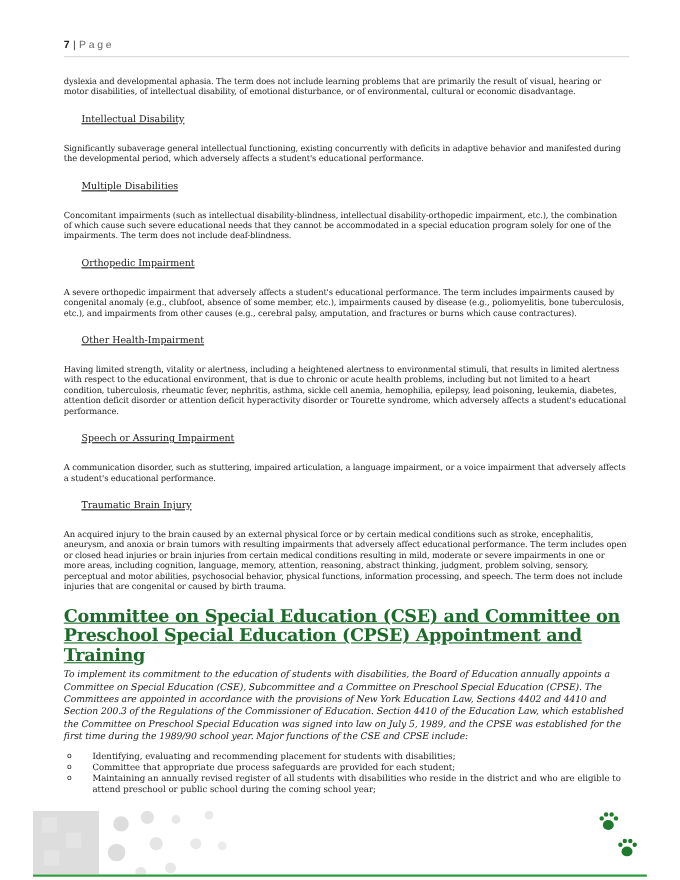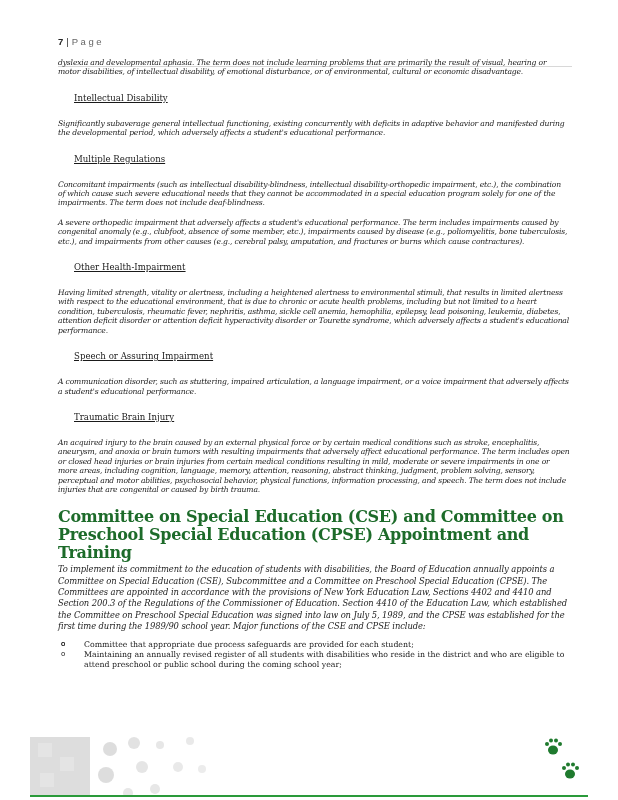--- a/index.html
+++ b/index.html
@@ -3,31 +3,31 @@
 <meta charset="utf-8">
 <style>
   html, body { margin: 0; padding: 0; }
   body {
     width: 618px; height: 800px; background: #ffffff; position: relative; overflow: hidden;
     font-family: "DejaVu Serif", "Liberation Serif", serif; color: #1a1a1a;
   }
   .page-header {
     position: absolute; left: 58px; top: 36px; width: 514px;
     font-family: "Liberation Sans", sans-serif; font-size: 9.5px; color: #333;
-    border-bottom: 1px solid #d8d8d8; padding-bottom: 19px;
+    border-bottom: 1px solid #d8d8d8; padding-bottom: 4px;
   }
   .page-header .num { font-weight: bold; color: #222; }
   .page-header .sep { margin: 0 3px; }
   .page-header .word { letter-spacing: 2.5px; color: #666; }
   .content { position: absolute; left: 58px; top: 58px; width: 512px; }
-  .para { font-size: 7.6px; line-height: 9.4px; margin: 0 0 10px 0; letter-spacing: -0.15px; font-style: italic; }
+  .para { font-size: 7.6px; line-height: 9.4px; margin: 11px 0 10px 0; letter-spacing: -0.15px; }
   .term { font-size: 8.6px; line-height: 10px; text-decoration: underline; margin: 16px; }
   .section-title {
     color: #1d6b2a; font-size: 16px; line-height: 18px; margin: 14px 0 2px 0;
-    font-family: "DejaVu Serif", serif; letter-spacing: -0.3px;
+    font-family: "DejaVu Serif", serif; letter-spacing: -0.3px; text-decoration: underline;
   }
   .intro { font-size: 8.4px; line-height: 11.3px; margin: 0 0 8px 0; color: #222; letter-spacing: -0.1px; font-style: italic; }
   ul.funcs { list-style: none; padding: 0; margin: 0; }
   ul.funcs li { position: relative; padding-left: 26px; font-size: 7.8px; line-height: 9.6px; margin-bottom: 0.5px; }
   ul.funcs li .bullet { position: absolute; left: 3px; top: 0; font-family: "DejaVu Sans", sans-serif; font-size: 7px; }
   .footer-deco { position: absolute; left: 30px; top: 737px; width: 200px; height: 58px; }
   .footer-line { position: absolute; left: 30px; top: 795px; width: 558px; height: 2px; background: #2a9a3a; }
   .paws { position: absolute; left: 543px; top: 736px; width: 40px; height: 50px; }
 </style>
 </head>
@@ -38,44 +38,45 @@
 </div>
 
 <div class="content">
   <p class="para">dyslexia and developmental aphasia. The term does not include learning problems that are primarily the result of visual, hearing or motor disabilities, of intellectual disability, of emotional disturbance, or of environmental, cultural or economic disadvantage.</p>
 
   <div>
     <p class="term">Intellectual Disability</p>
     <p class="para">Significantly subaverage general intellectual functioning, existing concurrently with deficits in adaptive behavior and manifested during the developmental period, which adversely affects a student's educational performance.</p>
   </div>
   <div>
-    <p class="term">Multiple Regulations</p>
+    <p class="term">Multiple Disabilities</p>
     <p class="para">Concomitant impairments (such as intellectual disability-blindness, intellectual disability-orthopedic impairment, etc.), the combination of which cause such severe educational needs that they cannot be accommodated in a special education program solely for one of the impairments. The term does not include deaf-blindness.</p>
   </div>
   <div>
+    <p class="term">Orthopedic Impairment</p>
     <p class="para">A severe orthopedic impairment that adversely affects a student's educational performance. The term includes impairments caused by congenital anomaly (e.g., clubfoot, absence of some member, etc.), impairments caused by disease (e.g., poliomyelitis, bone tuberculosis, etc.), and impairments from other causes (e.g., cerebral palsy, amputation, and fractures or burns which cause contractures).</p>
   </div>
   <div>
     <p class="term">Other Health-Impairment</p>
     <p class="para">Having limited strength, vitality or alertness, including a heightened alertness to environmental stimuli, that results in limited alertness with respect to the educational environment, that is due to chronic or acute health problems, including but not limited to a heart condition, tuberculosis, rheumatic fever, nephritis, asthma, sickle cell anemia, hemophilia, epilepsy, lead poisoning, leukemia, diabetes, attention deficit disorder or attention deficit hyperactivity disorder or Tourette syndrome, which adversely affects a student's educational performance.</p>
   </div>
   <div>
     <p class="term">Speech or Assuring Impairment</p>
     <p class="para">A communication disorder, such as stuttering, impaired articulation, a language impairment, or a voice impairment that adversely affects a student's educational performance.</p>
   </div>
   <div>
     <p class="term">Traumatic Brain Injury</p>
     <p class="para">An acquired injury to the brain caused by an external physical force or by certain medical conditions such as stroke, encephalitis, aneurysm, and anoxia or brain tumors with resulting impairments that adversely affect educational performance. The term includes open or closed head injuries or brain injuries from certain medical conditions resulting in mild, moderate or severe impairments in one or more areas, including cognition, language, memory, attention, reasoning, abstract thinking, judgment, problem solving, sensory, perceptual and motor abilities, psychosocial behavior, physical functions, information processing, and speech. The term does not include injuries that are congenital or caused by birth trauma.</p>
   </div>
 
   <h2 class="section-title">Committee on Special Education (CSE) and Committee on Preschool Special Education (CPSE) Appointment and Training</h2>
   <p class="intro">To implement its commitment to the education of students with disabilities, the Board of Education annually appoints a Committee on Special Education (CSE), Subcommittee and a Committee on Preschool Special Education (CPSE). The Committees are appointed in accordance with the provisions of New York Education Law, Sections 4402 and 4410 and Section 200.3 of the Regulations of the Commissioner of Education. Section 4410 of the Education Law, which established the Committee on Preschool Special Education was signed into law on July 5, 1989, and the CPSE was established for the first time during the 1989/90 school year. Major functions of the CSE and CPSE include:</p>
 
   <ul class="funcs">
-    <li><span class="bullet">o</span></li>
+    <li><span class="bullet">o</span><span>Identifying, evaluating and recommending placement for students with disabilities;</span></li>
     <li><span class="bullet">o</span><span>Committee that appropriate due process safeguards are provided for each student;</span></li>
     <li><span class="bullet">o</span><span>Maintaining an annually revised register of all students with disabilities who reside in the district and who are eligible to attend preschool or public school during the coming school year;</span></li>
   </ul>
 </div>
 
 <svg class="footer-deco" viewBox="0 0 200 58">
   <g fill="#cfcfcf">
     <rect x="0" y="0" width="60" height="58" opacity="0.7"></rect>
     <rect x="8" y="6" width="14" height="14" fill="#e4e4e4"></rect>
     <rect x="30" y="20" width="14" height="14" fill="#e4e4e4"></rect>

